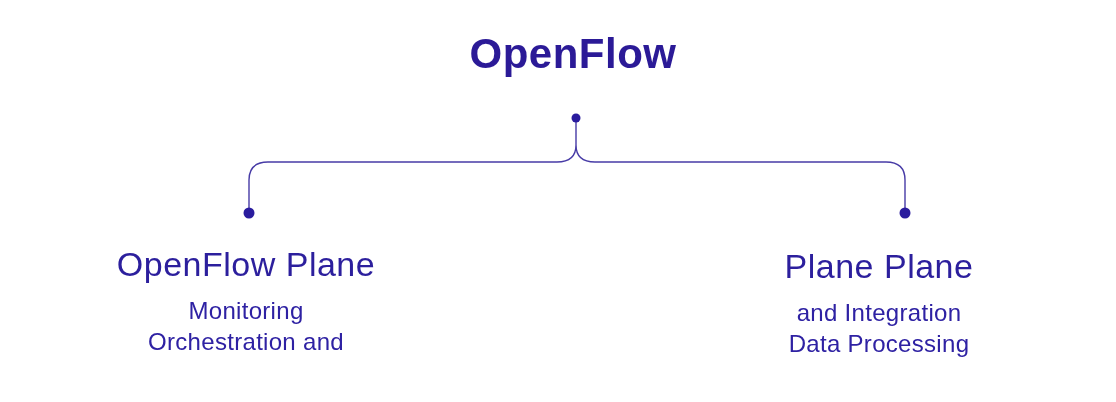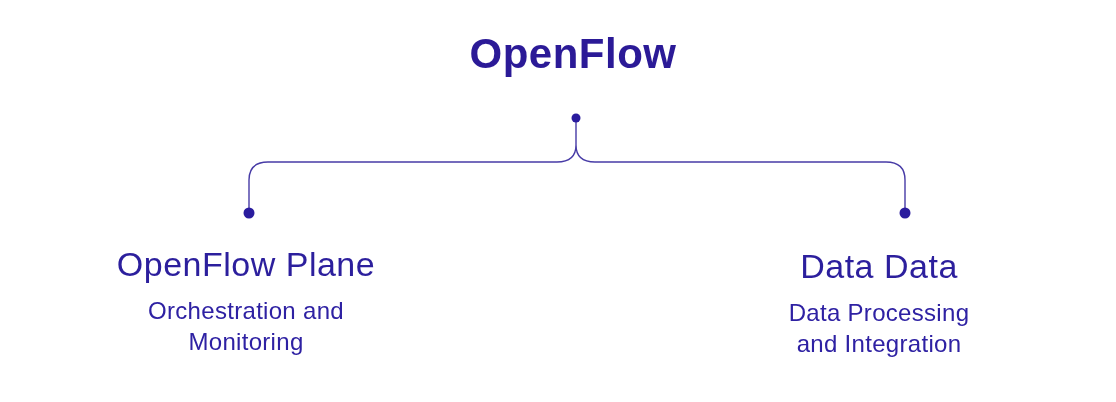--- a/index.html
+++ b/index.html
@@ -70,26 +70,26 @@
     <path d="M 249 209 L 249 180 Q 249 162 268 162 L 557 162 Q 576 162 576 145 L 576 122
              M 576 122 L 576 145 Q 576 162 595 162 L 886 162 Q 905 162 905 180 L 905 209" fill="none" stroke-width="1.4" stroke="#473ba6"></path>
     <circle cx="576" cy="118" r="4.5" fill="#2a1c9e"></circle>
     <circle cx="249" cy="213" r="5.5" fill="#2a1c9e"></circle>
     <circle cx="905" cy="213" r="5.5" fill="#2a1c9e"></circle>
   </svg>
 
   <div class="node node-control">
     <div class="node-label">OpenFlow Plane</div>
     <div class="node-desc">
+      <span>Monitoring</span>
       <span>Orchestration and</span>
-      <span>Monitoring</span>
     </div>
   </div>
 
   <div class="node node-data">
-    <div class="node-label">Data Data</div>
+    <div class="node-label">Plane Plane</div>
     <div class="node-desc">
+      <span>and Integration</span>
       <span>Data Processing</span>
-      <span>and Integration</span>
     </div>
   </div>
 
 </div>
 
 </body></html>

